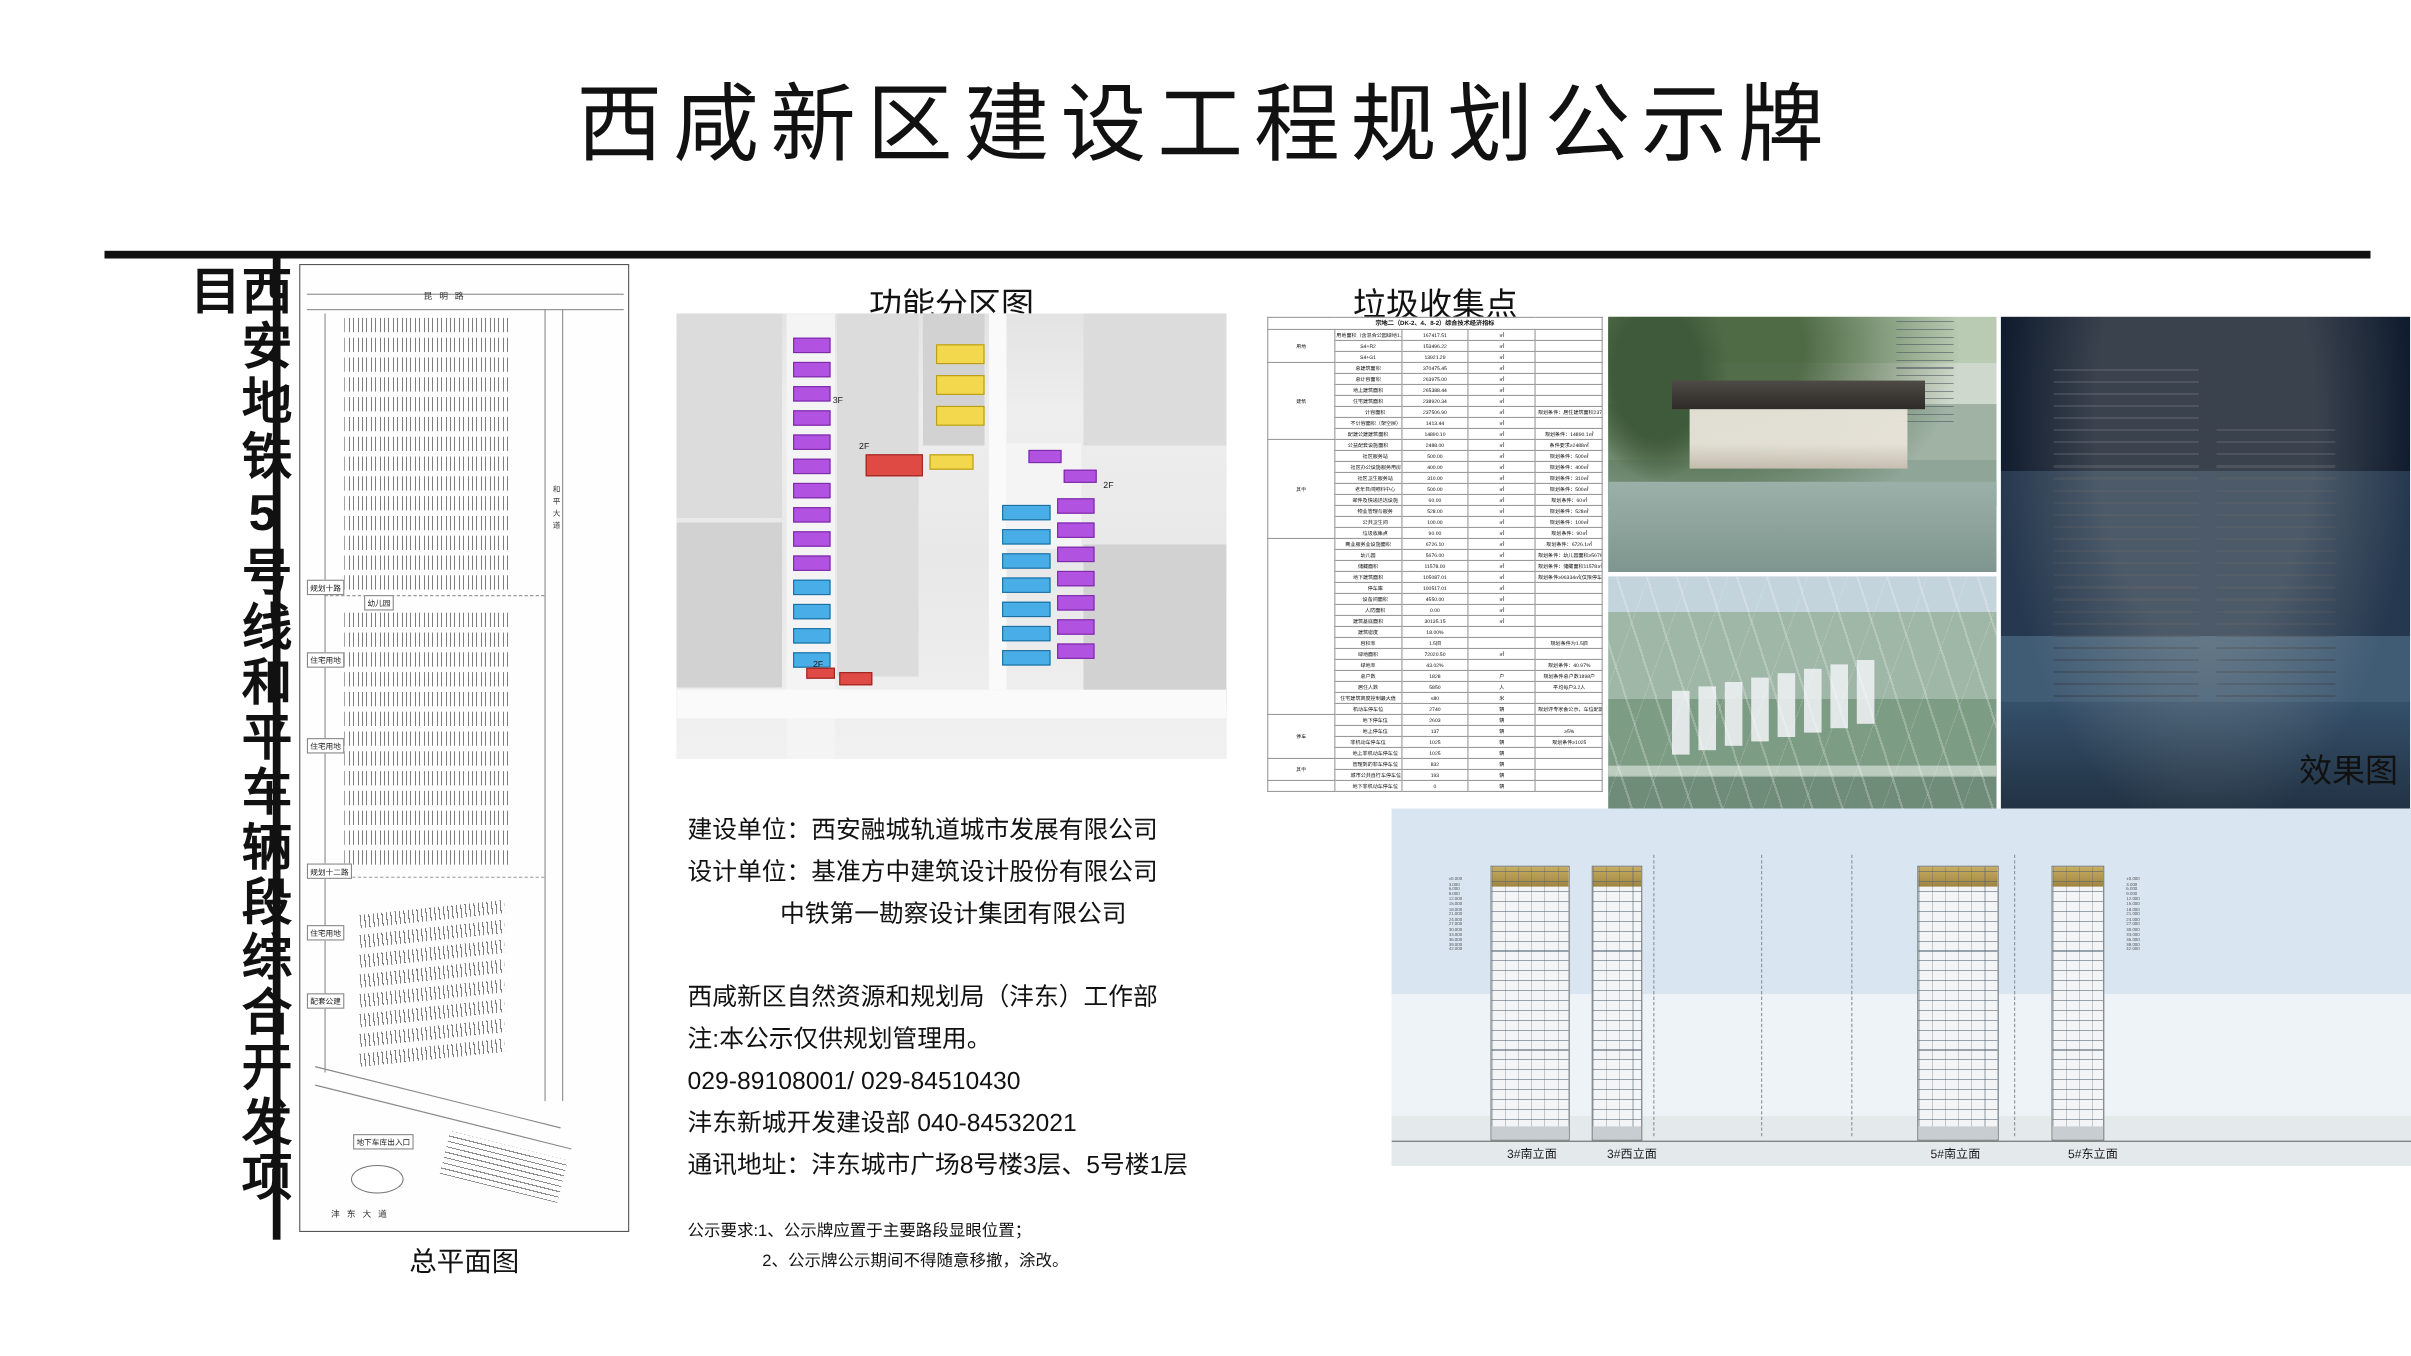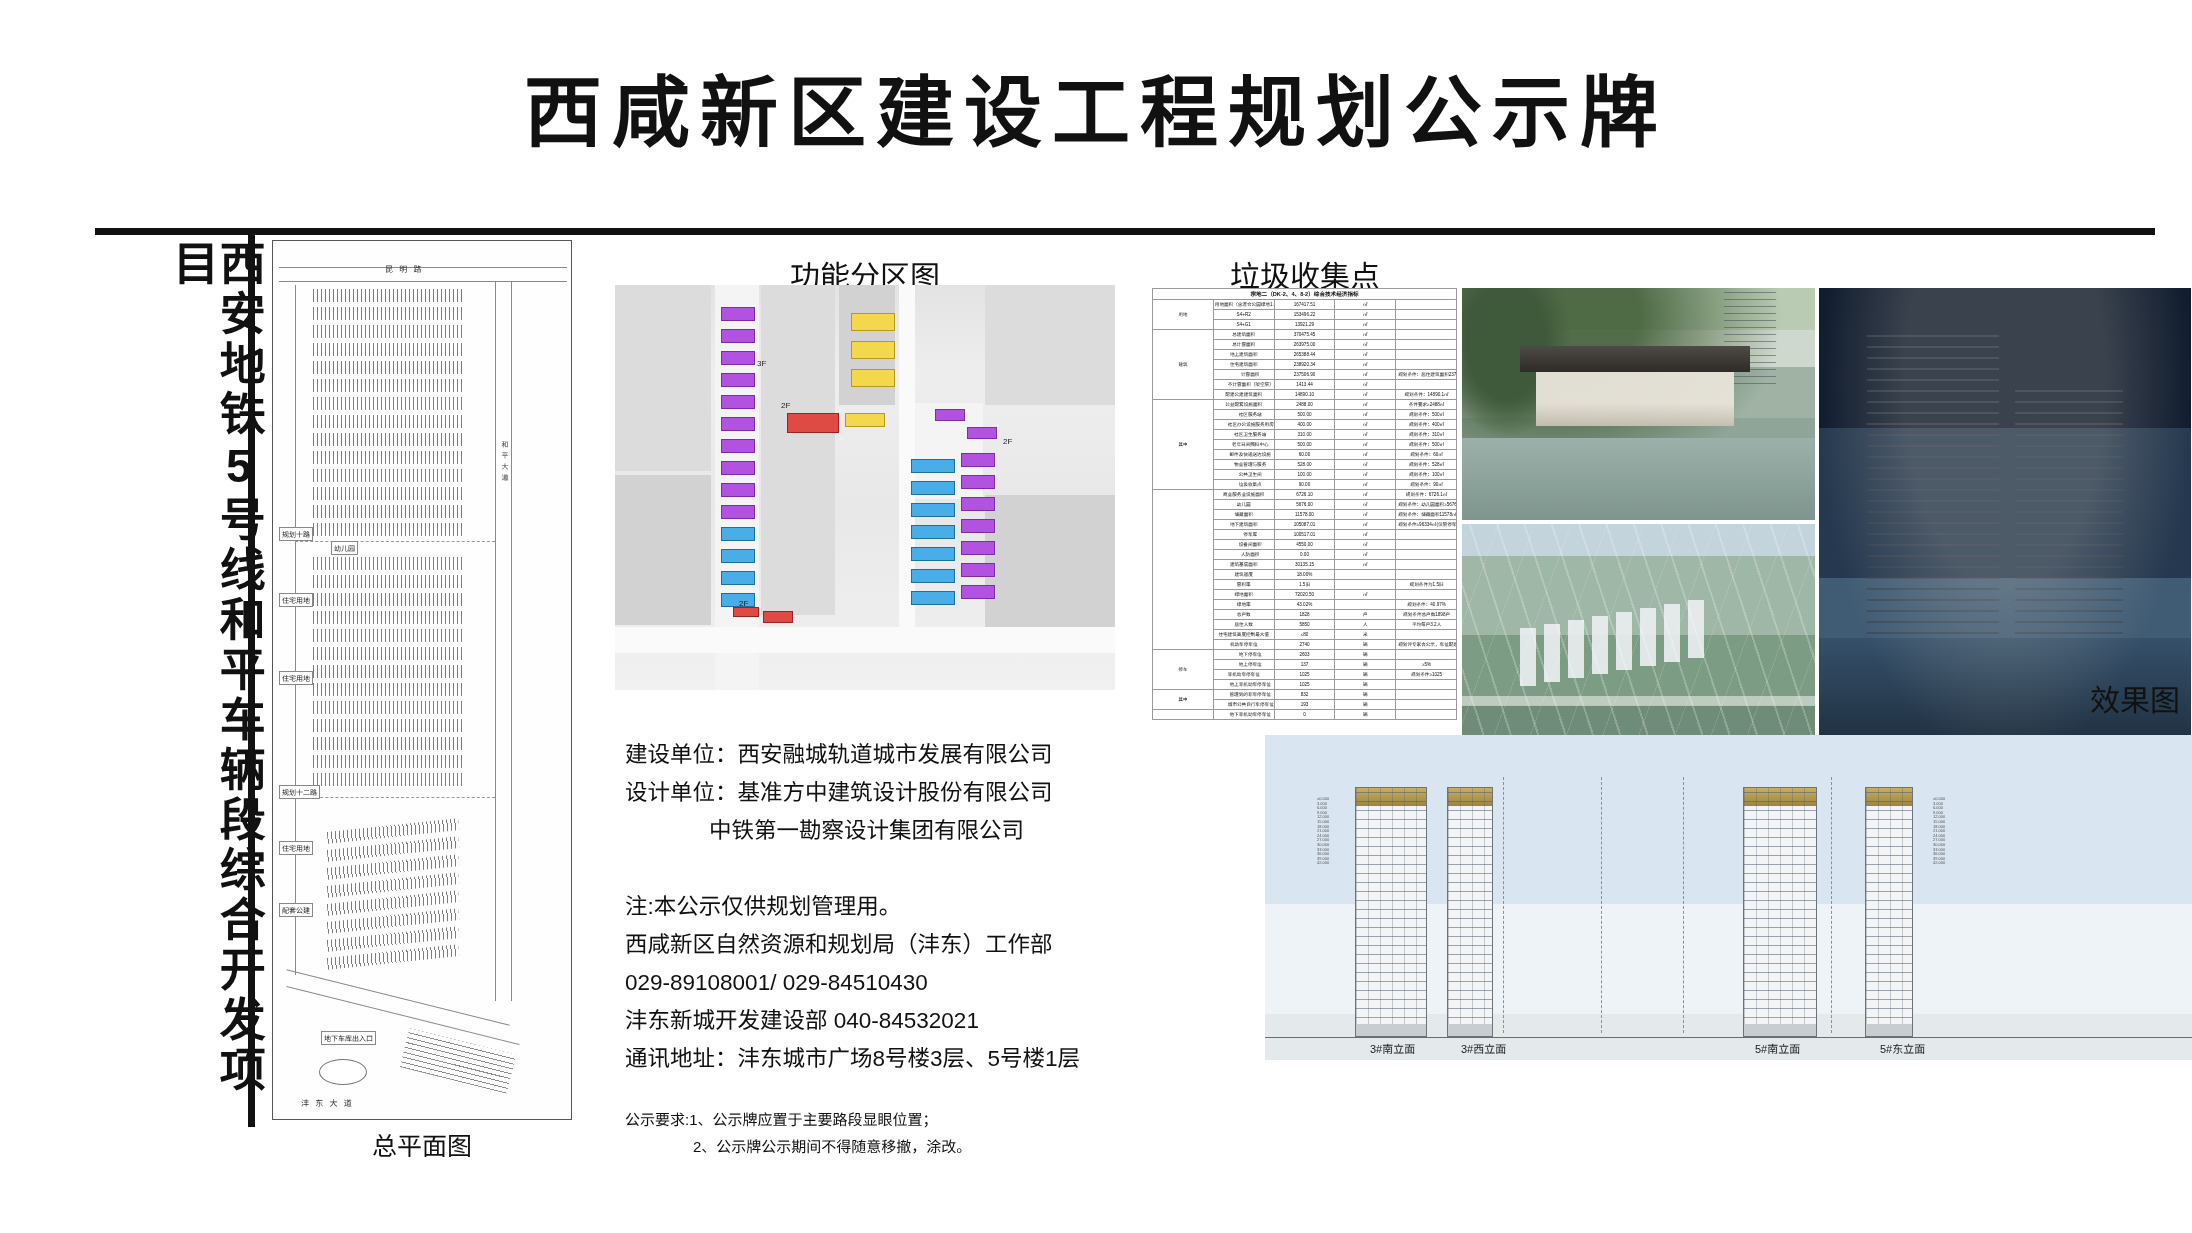--- a/index.html
+++ b/index.html
@@ -9,21 +9,21 @@
     background: #ffffff;
     font-family: "Liberation Sans", "DejaVu Sans", sans-serif;
     overflow: hidden;
   }
   #board { position: relative; width: 2192px; height: 1233px; background: #fff; }
 
   
   .main-title {
     position: absolute; left: 0; top: 74px; width: 2192px;
     text-align: center;
-    font-size: 78px; font-weight: bold; letter-spacing: 10px;
+    font-size: 78px; font-weight: normal; letter-spacing: 10px;
     color: #111; line-height: 1;
     white-space: nowrap;
   }
   .title-rule {
     position: absolute; left: 95px; top: 228px; width: 2060px; height: 7px;
     background: #111;
   }
 
   
   .vtitle-wrap {
@@ -697,22 +697,22 @@
     <div class="elev-lbl" style="left:196px; bottom:4px;">3#西立面</div>
     <div class="elev-lbl" style="left:490px; bottom:4px;">5#南立面</div>
     <div class="elev-lbl" style="left:615px; bottom:4px;margin-top:27px;">5#东立面</div>
   </div>
 
   <div class="info">
     <div class="line">建设单位：西安融城轨道城市发展有限公司</div>
     <div class="line">设计单位：基准方中建筑设计股份有限公司</div>
     <div class="line indent">中铁第一勘察设计集团有限公司</div>
     <div class="line">&nbsp;</div>
+    <div class="line">西咸新区自然资源和规划局（沣东）工作部</div>
     <div class="line">注:本公示仅供规划管理用。</div>
-    <div class="line">西咸新区自然资源和规划局（沣东）工作部</div>
     <div class="line">029-89108001/  029-84510430</div>
     <div class="line">沣东新城开发建设部  040-84532021</div>
     <div class="line">通讯地址：沣东城市广场8号楼3层、5号楼1层</div>
   </div>
 
   <div class="notes">
     <div class="line">公示要求:1、公示牌应置于主要路段显眼位置；</div>
     <div class="line indent">2、公示牌公示期间不得随意移撤，涂改。</div>
   </div>
 

